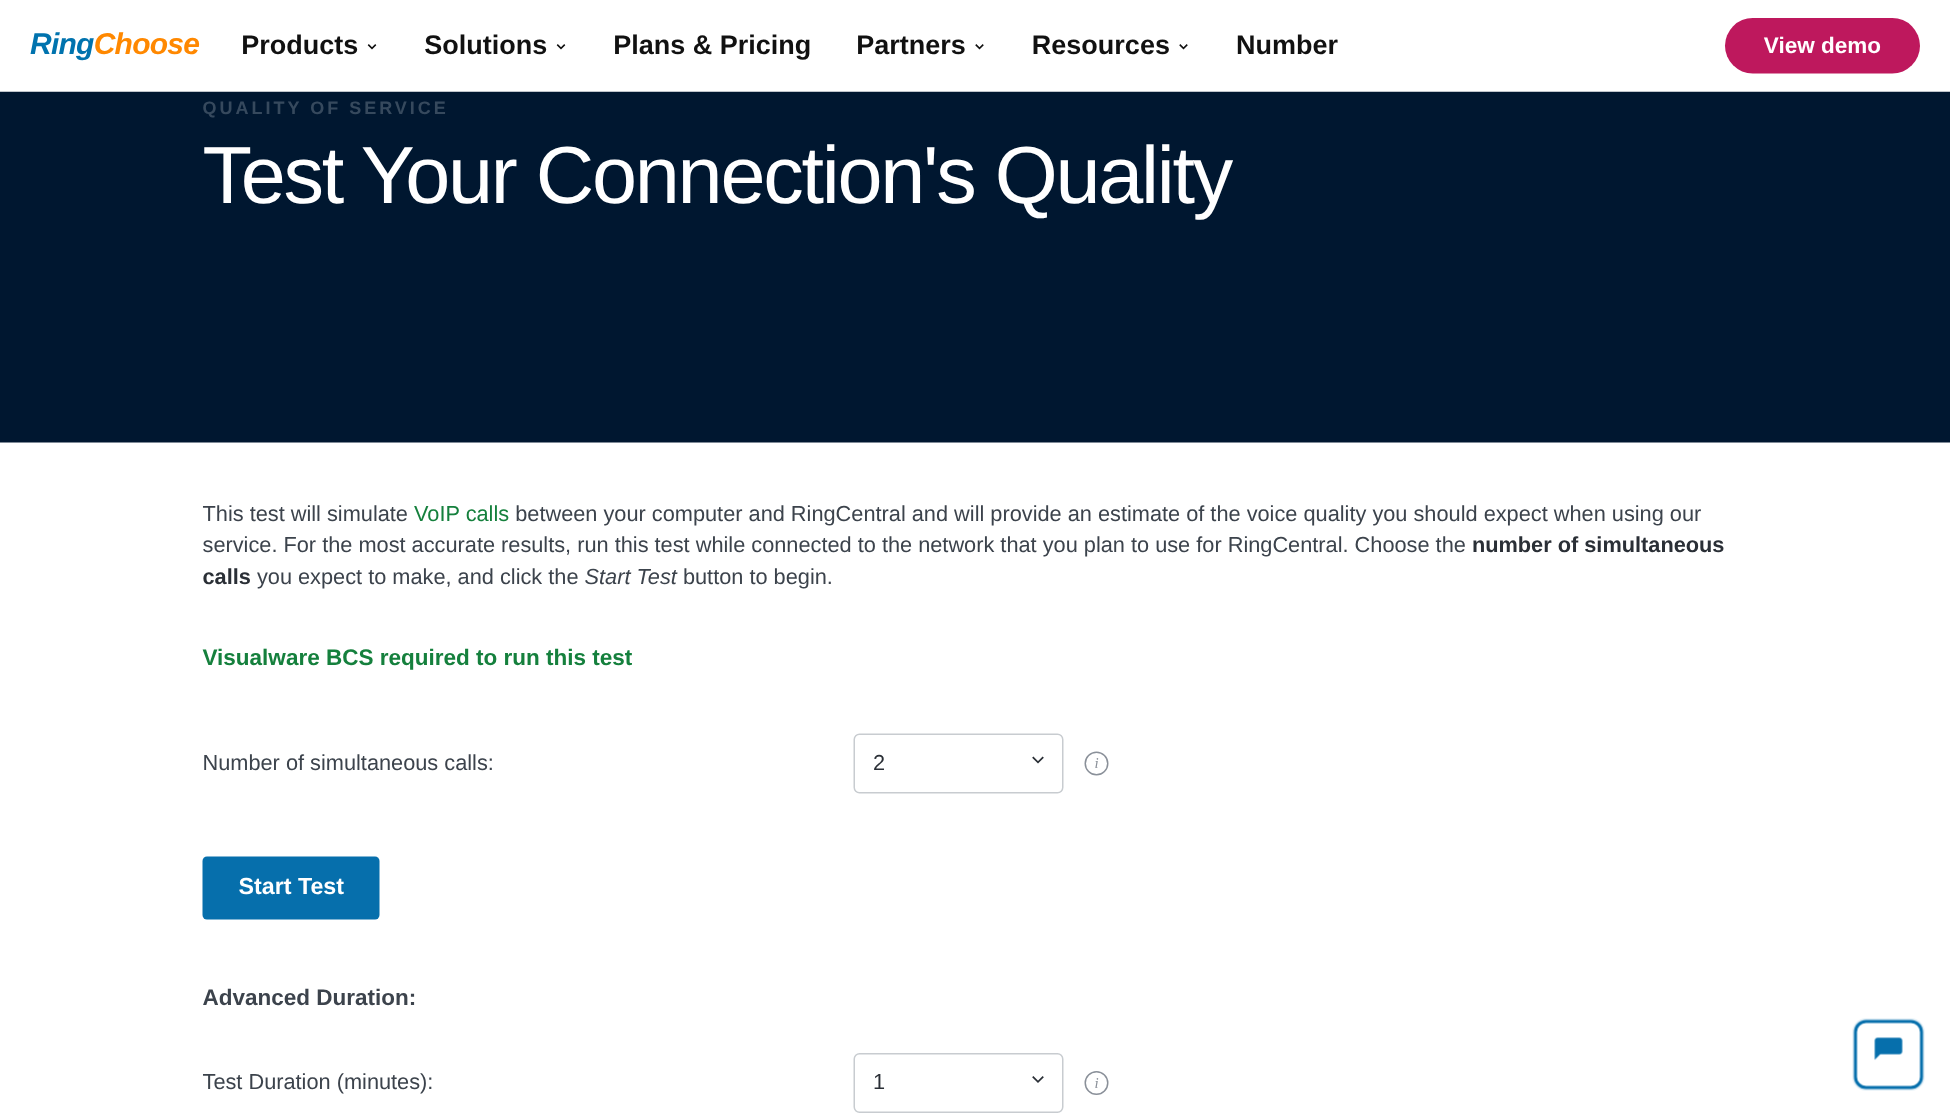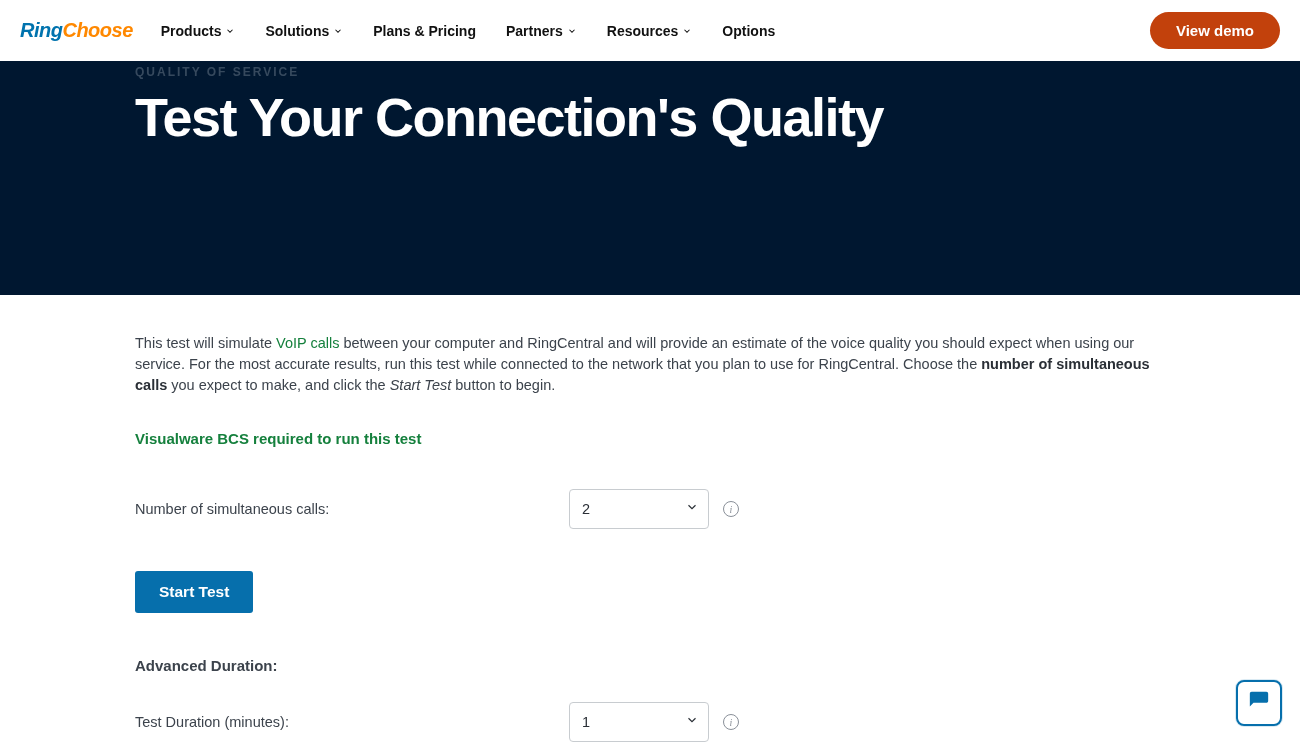--- a/index.html
+++ b/index.html
@@ -19,32 +19,32 @@
     background: #ffffff;
     position: relative;
     z-index: 10;
     justify-content: space-between;
   }
   .logo { display: flex; align-items: baseline; font-weight: 800; font-size: 20px; letter-spacing: -0.5px; margin-right: 28px; }
   .logo .ring  { color: #0073ae; font-style: italic; }
   .logo .central { color: #ff8800; font-style: italic; }
   .nav-links { display: flex; gap: 30px; flex: 1; }
   .nav-item {
-    font-size: 14px;
+    font-size: 18px;
     font-weight: 700;
     color: #111;
     display: flex;
     align-items: center;
     gap: 4px;
     cursor: pointer;
   }
   .chev { width: 10px; height: 10px; }
   .chev svg { display:block; }
   .view-demo {
-    background: #c2410c;
+    background: #be185d;
     color: #ffffff;
     font-size: 15px;
     font-weight: 700;
     padding: 10px 26px;
     border: none;
     border-radius: 999px;
     cursor: pointer;
   }
 
   
@@ -66,21 +66,21 @@
     font-weight: 700;
     color: #9aa6b2;
     margin-top: 4px;
     text-transform: uppercase;
     opacity: 0.35;
     height: 14px;
     overflow: hidden;
   }
   .hero h1 {
     font-size: 54px;
-    font-weight: 700;
+    font-weight: 400;
     letter-spacing: -1.5px;
     margin-top: 10px;
     line-height: 1.05;
   }
 
   
   .content {
     width: 1030px;
     margin: 0 auto;
     padding-top: 38px;
@@ -225,21 +225,21 @@
       </div>
       <div class="nav-item">
         <span>Resources</span>
         <span class="chev">
           <svg width="10" height="10" viewBox="0 0 24 24" fill="none" stroke="#111" stroke-width="2.5">
             <polyline points="6 9 12 15 18 9"></polyline>
           </svg>
         </span>
       </div>
       <div class="nav-item">
-        <span>Options</span>
+        <span>Number</span>
       </div>
     </div>
   <button class="view-demo">View demo</button>
 </div>
 
 <div class="hero">
   <div class="hero-inner">
     <div class="eyebrow">QUALITY OF SERVICE</div>
     <h1>Test Your Connection's Quality</h1>
   </div>

